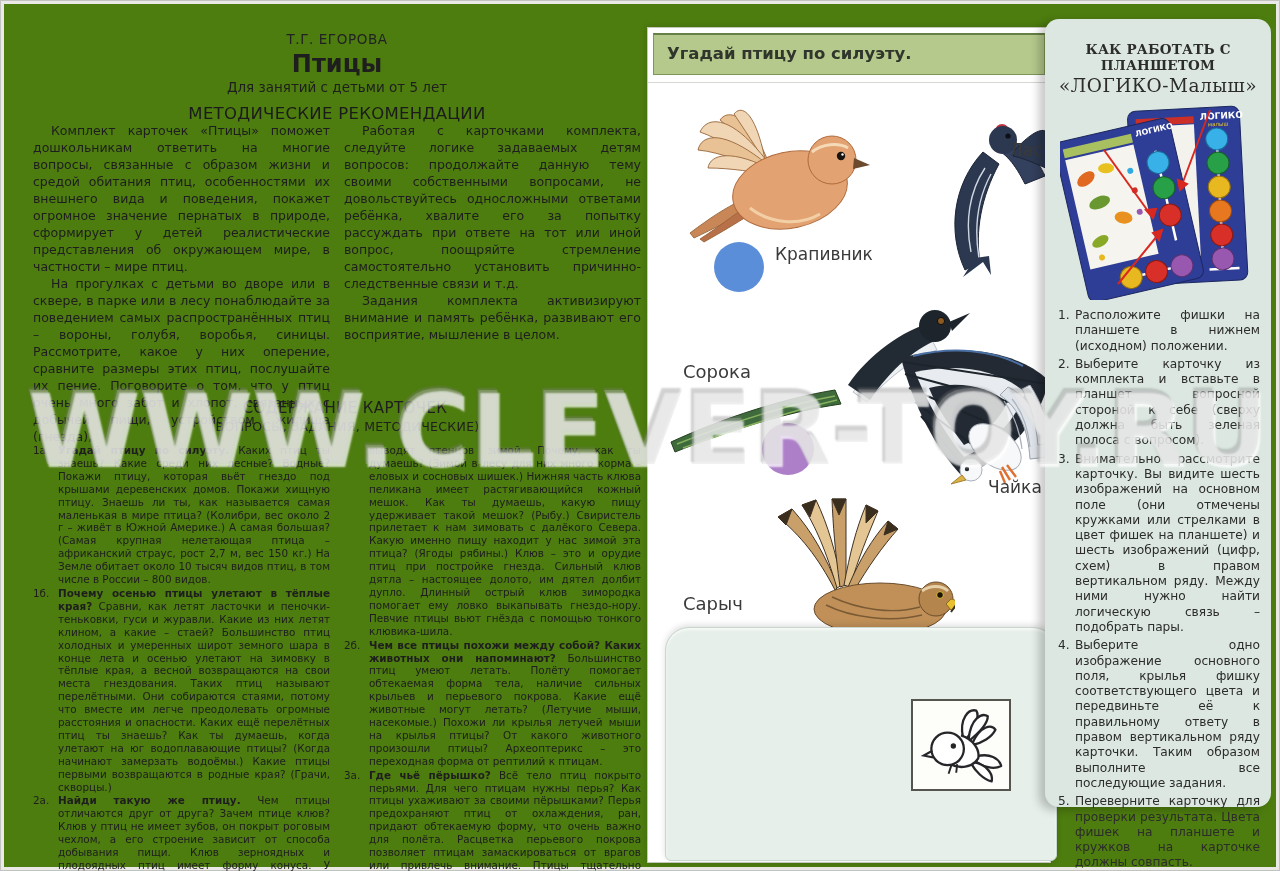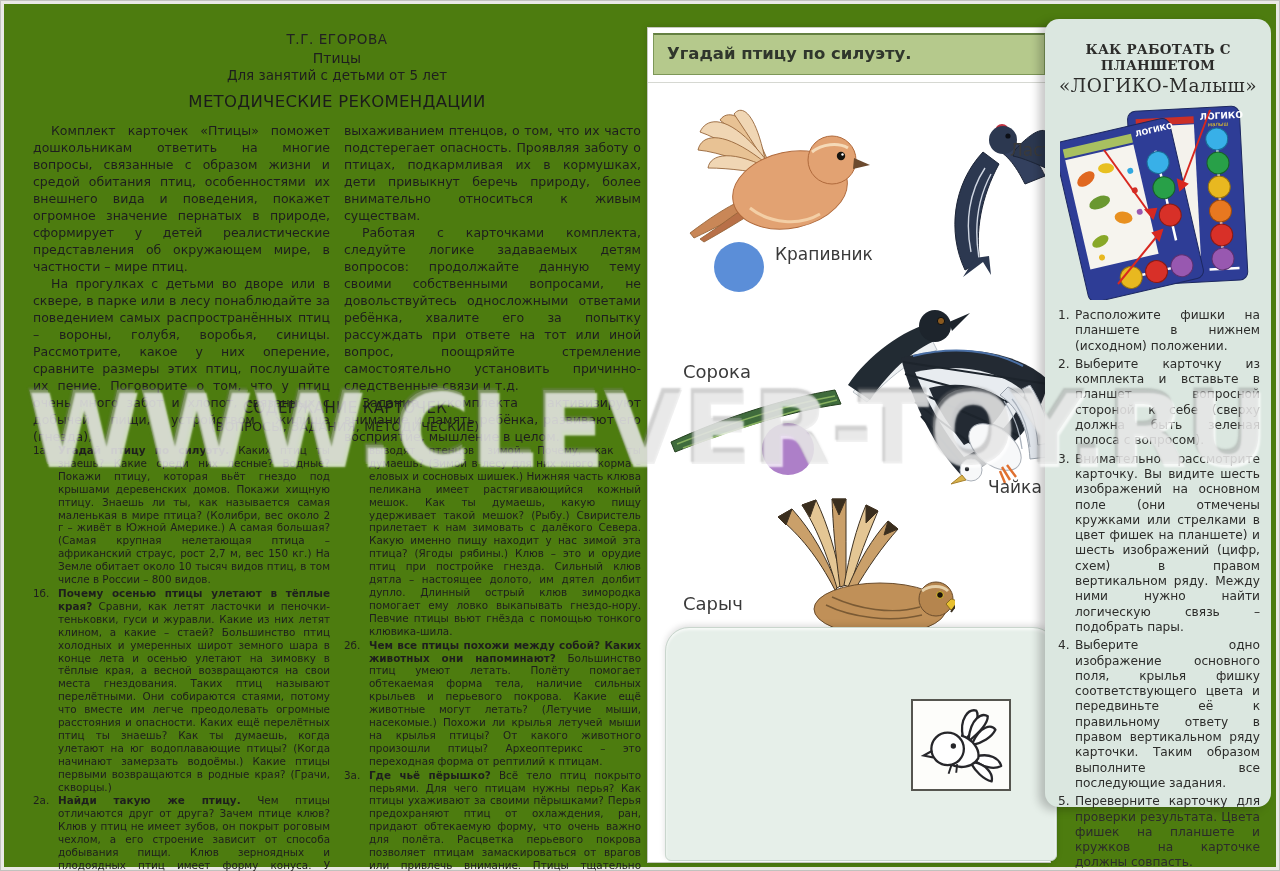--- a/index.html
+++ b/index.html
@@ -4,21 +4,21 @@
 <style>
   html,body{margin:0;padding:0;width:1280px;height:871px;overflow:hidden;background:#d9d9d5;
     font-family:"DejaVu Sans","Liberation Sans",sans-serif;}
   .photo{position:absolute;left:0;top:0;width:1278px;height:869px;background:#4d7c0f;
     border:1px solid #c2c2be;box-shadow:inset 0 0 0 3px #eae9e5;}
 
   
   .left-page{position:absolute;left:32px;top:22px;width:608px;height:840px;color:#1e1e1e;}
   .lp-header{position:absolute;left:0;top:8px;width:100%;text-align:center;}
   .lp-author{font-size:13.5px;letter-spacing:.6px;color:#222;}
-  .lp-title{font-size:14px;font-weight:normal;margin-top:3px;}
+  .lp-title{font-size:24px;font-weight:bold;margin-top:3px;}
   .lp-subtitle{font-size:13.5px;margin-top:1px;}
   .lp-method{font-size:16.5px;margin-top:9px;letter-spacing:.3px;color:#1b1b1b;}
   .intro-cols{position:absolute;left:0;top:99px;width:100%;display:flex;gap:14px;}
   .intro-col{width:297px;font-size:12.5px;line-height:17px;text-align:justify;}
   .intro-col p{margin:0;}
   .ind{text-indent:18px;}
   .sec2{position:absolute;left:8px;top:376px;width:100%;text-align:center;}
   .sec2-t{font-size:15px;letter-spacing:.4px;}
   .sec2-s{font-size:12.5px;margin-top:2px;letter-spacing:.3px;}
   .items-cols{position:absolute;left:0;top:421px;width:100%;display:flex;gap:14px;}
@@ -75,21 +75,20 @@
       <div class="lp-title">Птицы</div>
       <div class="lp-subtitle">Для занятий с детьми от 5 лет</div>
       <div class="lp-method">МЕТОДИЧЕСКИЕ РЕКОМЕНДАЦИИ</div>
     </div>
     <div class="intro-cols">
       <div class="intro-col">
         <p class="ind">Комплект карточек «Птицы» поможет дошкольникам ответить на многие вопросы, связанные с образом жизни и средой обитания птиц, особенностями их внешнего вида и поведения, покажет огромное значение пернатых в природе, сформирует у детей реалистические представления об окружающем мире, в частности – мире птиц.</p>
         <p class="ind">На прогулках с детьми во дворе или в сквере, в парке или в лесу понаблюдайте за поведением самых распространённых птиц – вороны, голубя, воробья, синицы. Рассмотрите, какое у них оперение, сравните размеры этих птиц, послушайте их пение. Поговорите о том, что у птиц очень много забот и хлопот, связанных с добычей пищи, устройством жилища (гнезда),</p>
       </div>
       <div class="intro-col">
-        <p>выхаживанием птенцов, о том, что их часто подстерегает опасность. Проявляя заботу о птицах, подкармливая их в кормушках, дети привыкнут беречь природу, более внимательно относиться к живым существам.</p>
         <p class="ind">Работая с карточками комплекта, следуйте логике задаваемых детям вопросов: продолжайте данную тему своими собственными вопросами, не довольствуйтесь односложными ответами ребёнка, хвалите его за попытку рассуждать при ответе на тот или иной вопрос, поощряйте стремление самостоятельно установить причинно-следственные связи и т.д.</p>
         <p class="ind">Задания комплекта активизируют внимание и память ребёнка, развивают его восприятие, мышление в целом.</p>
       </div>
     </div>
     <div class="sec2">
       <div class="sec2-t">СОДЕРЖАНИЕ КАРТОЧЕК</div>
       <div class="sec2-s">(ВОПРОСЫ, ЗАДАНИЯ, МЕТОДИЧЕСКИЕ)</div>
     </div>
     <div class="items-cols">
       <div class="items-col">

